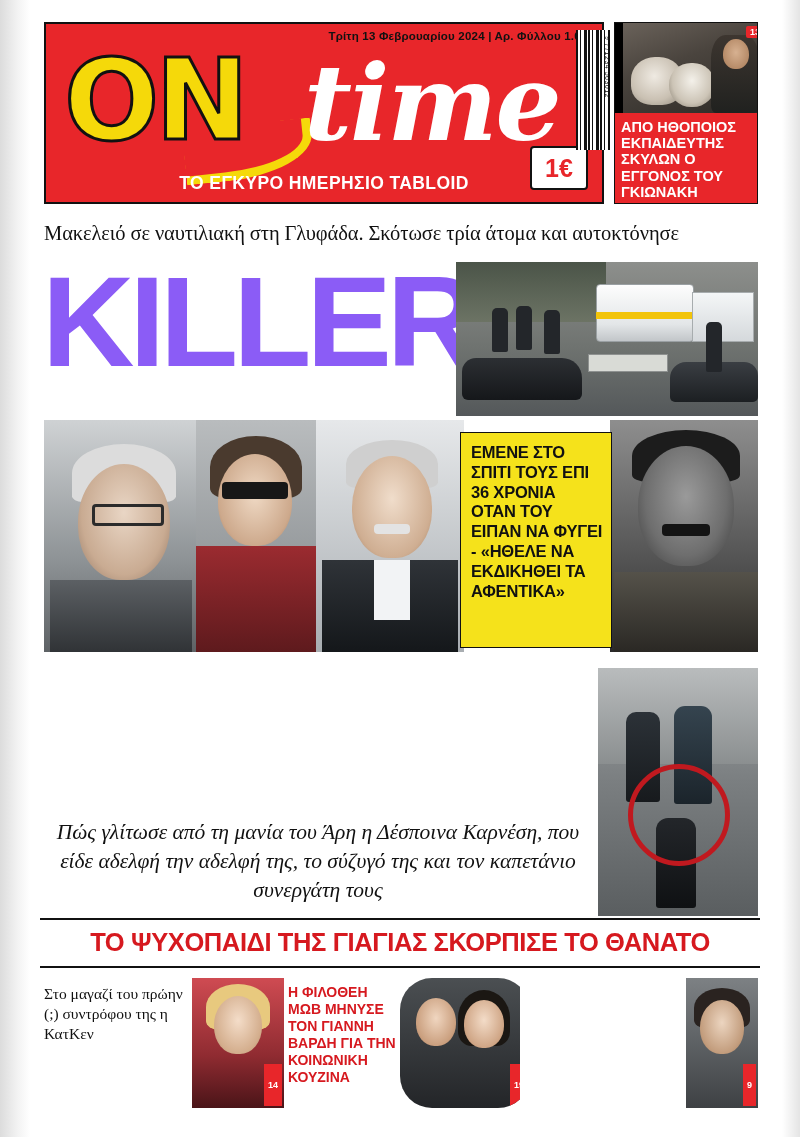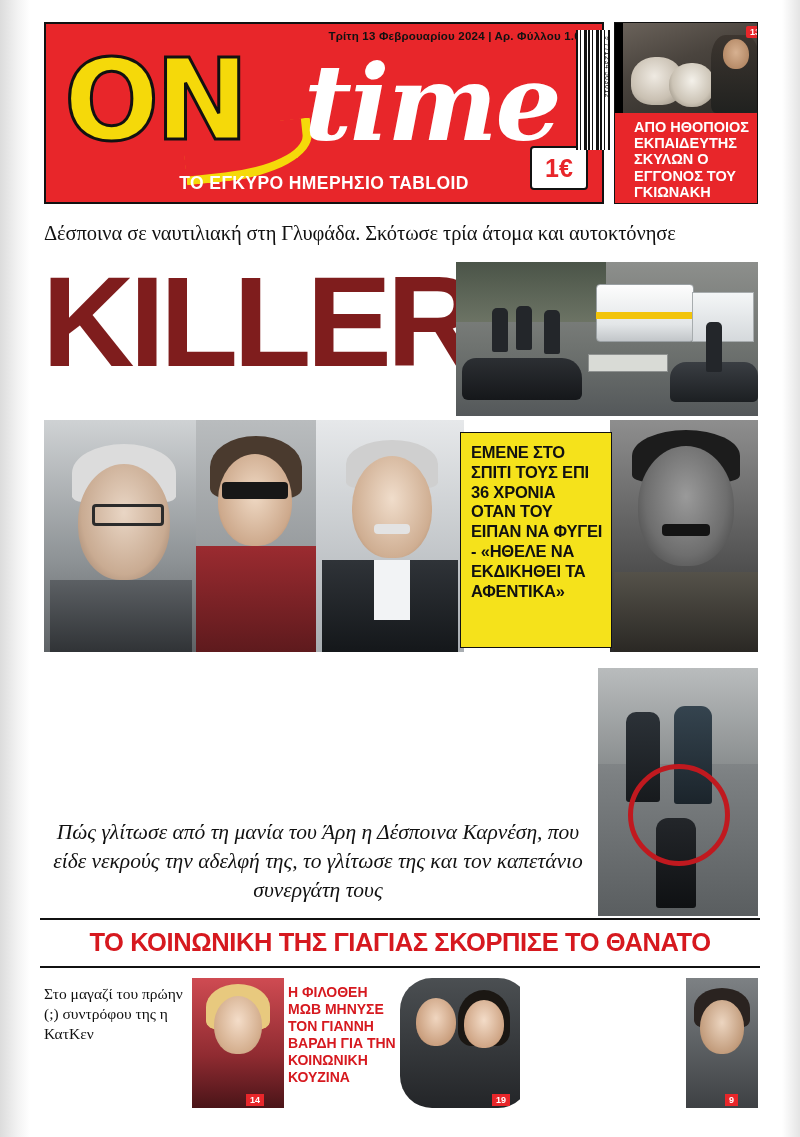--- a/index.html
+++ b/index.html
@@ -182,21 +182,21 @@
   }
   .tr-caption {
     position: absolute;
     left: 0; top: 90px;
     width: 144px; height: 92px;
     background: #e8262a;
     color: #ffffff;
     font-size: 14.5px;
     font-weight: bold;
     line-height: 1.12;
-    padding: 6px 5px 0 19px;
+    padding: 6px 5px 0 6px;
     box-sizing: border-box;
   }
   
   .kicker {
     position: absolute;
     left: 44px; top: 222px;
     width: 714px;
     font-family: "Liberation Serif", serif;
     font-size: 20.5px;
     color: #111;
@@ -204,21 +204,21 @@
   }
   
   .killer {
     position: absolute;
     left: 42px; top: 258px;
     font-size: 128px;
     font-weight: bold;
     font-family: "Liberation Sans", sans-serif;
     letter-spacing: -5px;
     line-height: 1;
-    color: #7f1d1d;
+    color: #8b5cf6;
   }
   
   .scene {
     position: absolute;
     left: 456px; top: 262px;
     width: 302px; height: 154px;
     overflow: hidden;
     background: linear-gradient(180deg, #8d8f8c 0%, #6f7370 55%, #54585a 100%);
   }
   .scene .ambulance {
@@ -459,26 +459,26 @@
     background: #1b1713; border-radius: 50% 50% 26% 26%; }
   .t3 .teaser-photo { left: 162px; width: 72px;
     background: linear-gradient(180deg, #7d8184 0%, #3e4144 100%); }
   .t3 .tp-face { position: absolute; left: 14px; top: 22px; width: 44px; height: 54px;
     background: radial-gradient(ellipse at 50% 42%, #ecd5c0 0%, #c29c7c 70%, #8d6a4d 100%);
     border-radius: 50% 50% 46% 46%; }
   .t3 .tp-hair { position: absolute; left: 8px; top: 10px; width: 56px; height: 40px;
     background: #2a2320; border-radius: 50% 50% 20% 20%; }
   .pagetag {
     position: absolute;
-    bottom: 2px; right: 20px;
+    bottom: 2px; right: 2px;
     background: #e8262a;
     color: #fff;
     font-size: 9px;
     font-weight: bold;
-    padding: 1px 4px;
+    padding: 16px 4px;
     font-family: "Liberation Sans", sans-serif;
   }
   
   .edge-left {
     position: absolute;
     left: 0; top: 0; width: 30px; height: 1137px;
     background: linear-gradient(90deg, #dcdcdc 0%, #f3f3f3 60%, #ffffff 100%);
   }
   .edge-right {
     position: absolute;
@@ -512,21 +512,21 @@
     <div class="photo">
       <div class="tr-dog"></div>
       <div class="tr-dog2"></div>
       <div class="tr-person"></div>
       <div class="tr-face"></div>
       <div class="tr-pagenum">13</div>
     </div>
     <div class="tr-caption">ΑΠΟ ΗΘΟΠΟΙΟΣ ΕΚΠΑΙΔΕΥΤΗΣ ΣΚΥΛΩΝ Ο ΕΓΓΟΝΟΣ ΤΟΥ ΓΚΙΩΝΑΚΗ</div>
   </div>
 
-  <div class="kicker">Δέσποινα σε ναυτιλιακή στη Γλυφάδα. Σκότωσε τρία άτομα και αυτοκτόνησε</div>
+  <div class="kicker">Μακελειό σε ναυτιλιακή στη Γλυφάδα. Σκότωσε τρία άτομα και αυτοκτόνησε</div>
 
   <div class="killer">KILLER</div>
 
   <div class="scene">
     <div class="tree"></div>
     <div class="ambulance"></div>
     <div class="amb-stripe"></div>
     <div class="van"></div>
     <div class="stretch"></div>
     <div class="car"></div>
@@ -567,24 +567,24 @@
 
 
   <div class="cctv">
     <div class="wall"></div>
     <div class="figA"></div>
     <div class="figB"></div>
     <div class="figC"></div>
     <div class="circle"></div>
   </div>
 
-  <div class="standfirst">Πώς γλίτωσε από τη μανία του Άρη η Δέσποινα Καρνέση, που είδε νεκρούς την αδελφή της, το γλίτωσε της και τον καπετάνιο συνεργάτη τους</div>
+  <div class="standfirst">Πώς γλίτωσε από τη μανία του Άρη η Δέσποινα Καρνέση, που είδε αδελφή την αδελφή της, το σύζυγό της και τον καπετάνιο συνεργάτη τους</div>
 
   <div class="rule rule-top"></div>
-  <div class="redbanner">ΤΟ ΚΟΙΝΩΝΙΚΗ ΤΗΣ ΓΙΑΓΙΑΣ ΣΚΟΡΠΙΣΕ ΤΟ ΘΑΝΑΤΟ</div>
+  <div class="redbanner">ΤΟ ΨΥΧΟΠΑΙΔΙ ΤΗΣ ΓΙΑΓΙΑΣ ΣΚΟΡΠΙΣΕ ΤΟ ΘΑΝΑΤΟ</div>
   <div class="rule rule-bottom"></div>
 
   <div class="teaser t1">
     <div class="teaser-text">Στο μαγαζί του πρώην (;) συντρόφου της η ΚατΚεν</div>
     <div class="teaser-photo">
       <div class="tp-hair"></div>
       <div class="tp-face"></div>
       <div class="pagetag">14</div>
     </div>
   </div>

